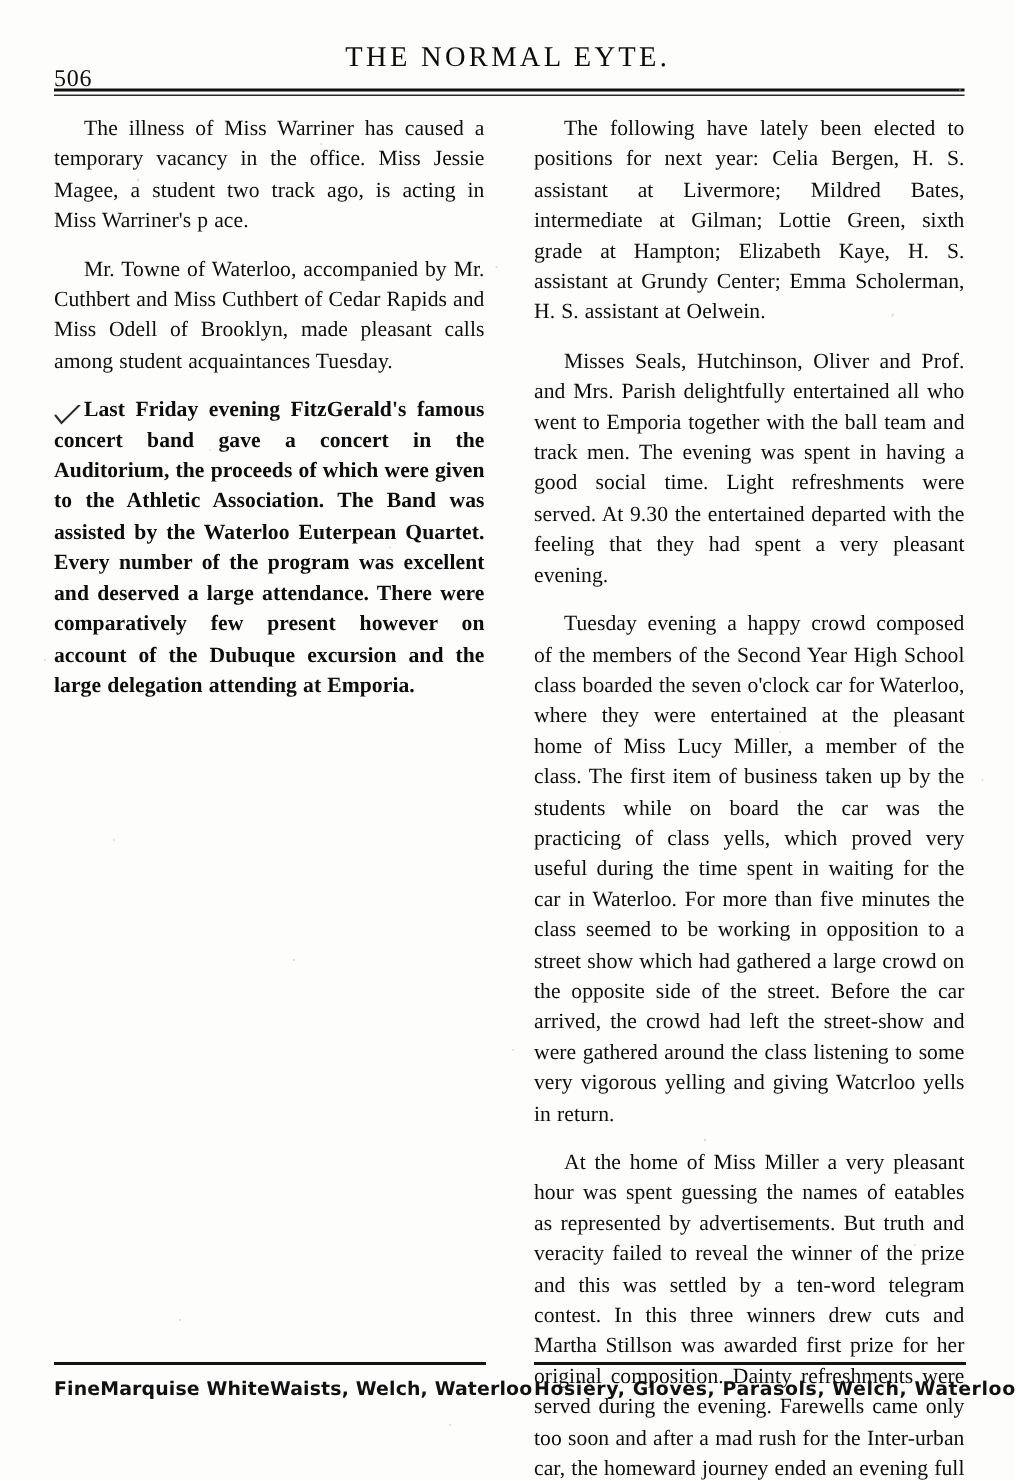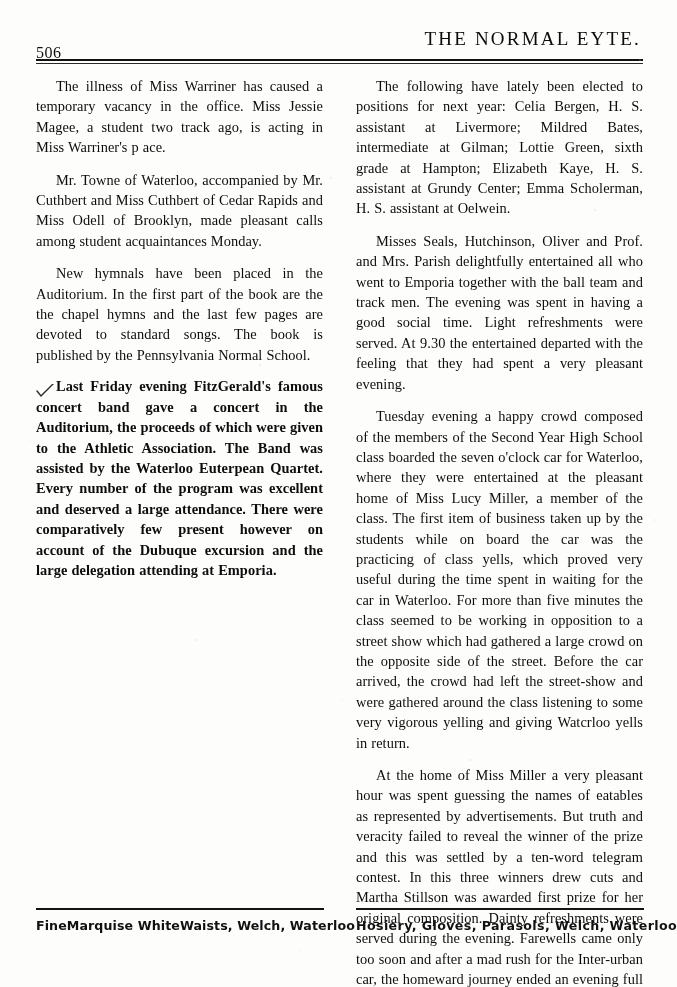--- a/index.html
+++ b/index.html
@@ -33,21 +33,21 @@
     top: 16px;
     font-size: 16px;
     letter-spacing: 0.5px;
     color: #101010;
   }
   .head-title {
     position: absolute;
     left: 0;
     right: 0;
     top: 0;
-    text-align: right;
+    text-align: center;
     font-size: 19px;
     letter-spacing: 2.2px;
     color: #0c0c0c;
   }
 
   
   .head-rule {
     position: absolute;
     left: 36px;
     top: 59px;
@@ -159,22 +159,21 @@
 
   <div class="head-rule">
     <div class="thick"></div>
     <div class="thin"></div>
   </div>
 
   <div class="columns">
 
     <div class="col col-left">
       <p>The illness of Miss Warriner has caused a temporary vacancy in the office. Miss Jessie Magee, a student two track ago, is acting in Miss Warriner's p ace.</p>
-      <p>Mr. Towne of Waterloo, accompanied by Mr. Cuthbert and Miss Cuthbert of Cedar Rapids and Miss Odell of Brooklyn, made pleasant calls among student acquaintances Monday.</p>
-      <p class="run-on">New hymnals have been placed in the Auditorium. In the first part of the book are the the chapel hymns and the last few pages are devoted to standard songs. The book is published by the Pennsylvania Normal School.</p>
+      <p>Mr. Towne of Waterloo, accompanied by Mr. Cuthbert and Miss Cuthbert of Cedar Rapids and Miss Odell of Brooklyn, made pleasant calls among student acquaintances Tuesday.</p>
       <p style="position:relative;font-weight:bold;">
         <span class="margin-check">
           <svg viewBox="0 0 18 14" width="18" height="14" aria-hidden="true">
             <path d="M1 7 L5 12 L17 0" fill="none" stroke="#2b2b2b" stroke-width="1.4" stroke-linecap="round"></path>
           </svg>
         </span>
         <span>Last Friday evening FitzGerald's famous concert band gave a concert in the Auditorium, the proceeds of which were given to the Athletic Association. The Band was assisted by the Waterloo Euterpean Quartet. Every number of the program was excellent and deserved a large attendance. There were comparatively few present however on account of the Dubuque excursion and the large delegation attending at Emporia.</span>
       </p>
     </div>
 

